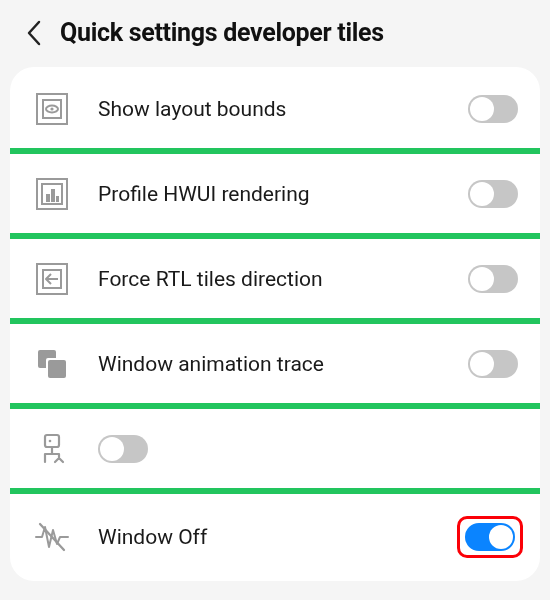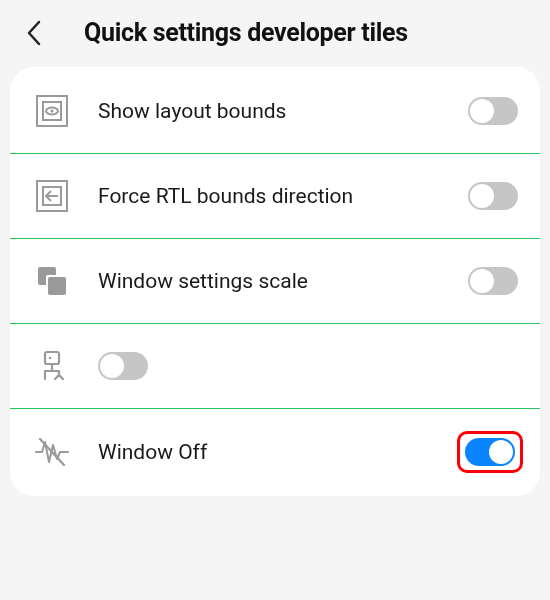--- a/index.html
+++ b/index.html
@@ -7,21 +7,21 @@
       width: 550px;
       height: 600px;
       background: #f5f5f5;
       font-family: -apple-system, BlinkMacSystemFont, "Segoe UI", Roboto, sans-serif;
       overflow: hidden;
     }
     .header {
       display: flex;
       align-items: center;
       padding: 18px 20px 20px 20px;
-      gap: 36px;
+      gap: 12px;
     }
     .back-btn {
       width: 28px;
       height: 28px;
       display: flex;
       align-items: center;
       justify-content: center;
       cursor: pointer;
     }
     .header-title {
@@ -34,21 +34,21 @@
       background: #ffffff;
       margin: 0 10px;
       border-radius: 24px;
       padding: 2px 0;
     }
     .row {
       display: flex;
       align-items: center;
       height: 85px;
       padding: 0 22px;
-      border-bottom: 1px solid #22c55e;
+      border-bottom: 6px solid #22c55e;
     }
     .row:last-child { border-bottom: none; }
     .icon-slot {
       width: 40px;
       height: 40px;
       display: flex;
       align-items: center;
       justify-content: center;
       margin-right: 26px;
       flex-shrink: 0;
@@ -113,45 +113,60 @@
         <ellipse cx="18" cy="18" rx="6" ry="3.5" fill="none" stroke="#9a9a9a" stroke-width="2"></ellipse>
         <circle cx="18" cy="18" r="1.6" fill="#9a9a9a"></circle>
       </svg>
     </div>
     <div class="row-label">Show layout bounds</div>
     <div class="toggle toggle-off">
       <div class="toggle-knob"></div>
     </div>
   </div>
 
+  <div class="row">
+    <div class="icon-slot">
+      <svg width="36" height="36" viewBox="0 0 36 36">
+        <rect x="3" y="3" width="30" height="30" fill="none" stroke="#9a9a9a" stroke-width="2"></rect>
+        <rect x="8" y="8" width="20" height="20" fill="none" stroke="#9a9a9a" stroke-width="2"></rect>
+        <rect x="12" y="18" width="4" height="8" fill="#9a9a9a"></rect>
+        <rect x="17" y="13" width="4" height="13" fill="#9a9a9a"></rect>
+        <rect x="22" y="20" width="3" height="6" fill="#9a9a9a"></rect>
+      </svg>
+    </div>
+    <div class="row-label">Profile HWUI rendering</div>
+    <div class="toggle toggle-off">
+      <div class="toggle-knob"></div>
+    </div>
+  </div>
 
   <div class="row">
     <div class="icon-slot">
       <svg width="36" height="36" viewBox="0 0 36 36">
         <rect x="3" y="3" width="30" height="30" fill="none" stroke="#9a9a9a" stroke-width="2"></rect>
         <rect x="9" y="9" width="18" height="18" fill="none" stroke="#9a9a9a" stroke-width="2"></rect>
         <line x1="24" y1="18" x2="13" y2="18" stroke="#9a9a9a" stroke-width="2"></line>
         <polyline points="17,13 12,18 17,23" fill="none" stroke="#9a9a9a" stroke-width="2" stroke-linejoin="round"></polyline>
       </svg>
     </div>
-    <div class="row-label">Force RTL bounds direction</div>
+    <div class="row-label">Force RTL tiles direction</div>
     <div class="toggle toggle-off">
       <div class="toggle-knob"></div>
     </div>
   </div>
 
   <div class="row">
     <div class="icon-slot">
       <svg width="34" height="34" viewBox="0 0 34 34">
         <rect x="3" y="3" width="18" height="18" rx="2" fill="#9a9a9a"></rect>
         <rect x="11" y="11" width="18" height="18" rx="2" fill="#fff"></rect>
         <rect x="13" y="13" width="18" height="18" rx="2" fill="#9a9a9a"></rect>
       </svg>
     </div>
-    <div class="row-label">Window settings scale</div>
+    <div class="row-label">Window animation trace</div>
     <div class="toggle toggle-off">
       <div class="toggle-knob"></div>
     </div>
   </div>
 
   <div class="row">
     <div class="icon-slot">
       <svg width="34" height="34" viewBox="0 0 34 34">
         <rect x="10" y="3" width="14" height="12" rx="2" fill="none" stroke="#9a9a9a" stroke-width="2.2"></rect>
         <circle cx="15" cy="9" r="1.3" fill="#9a9a9a"></circle>

